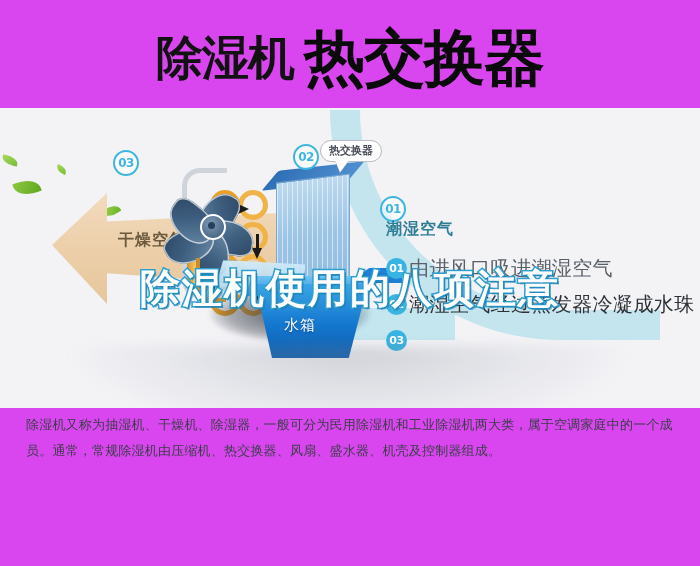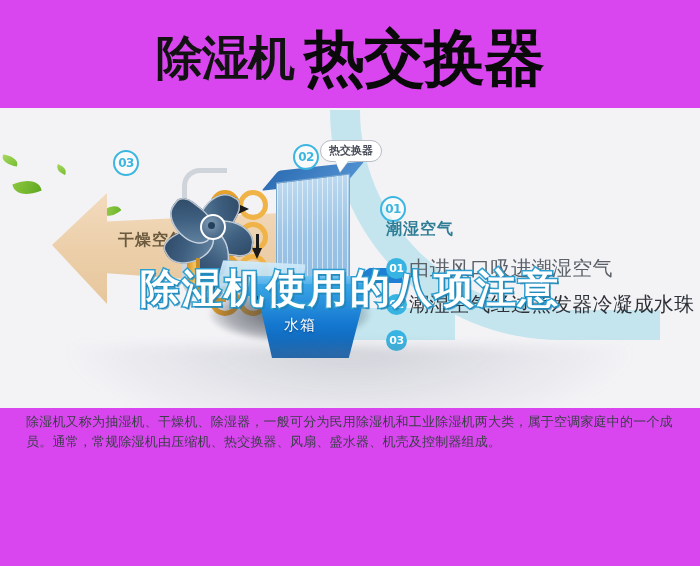--- a/index.html
+++ b/index.html
@@ -382,21 +382,21 @@
   
   .body-copy {
     position: absolute;
     left: 0; top: 412px;
     width: 700px;
     padding: 0 26px;
     box-sizing: border-box;
   }
   .para {
     font-size: 13px;
-    line-height: 20px;
+    line-height: 26px;
     color: #3a3f47;
     letter-spacing: .2px;
     margin: 0 0 10px 0;
   }
 </style>
 </head>
 <body>
 
 <div class="page">
 

